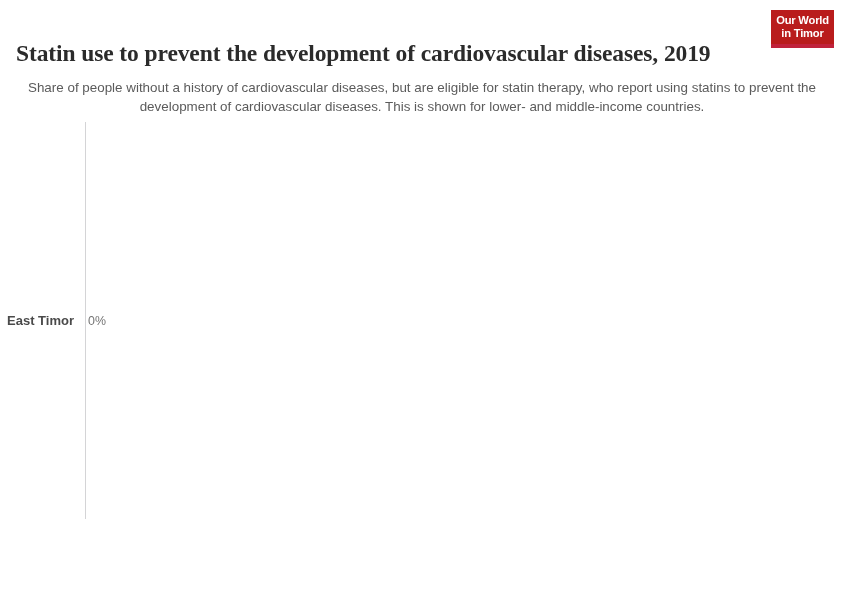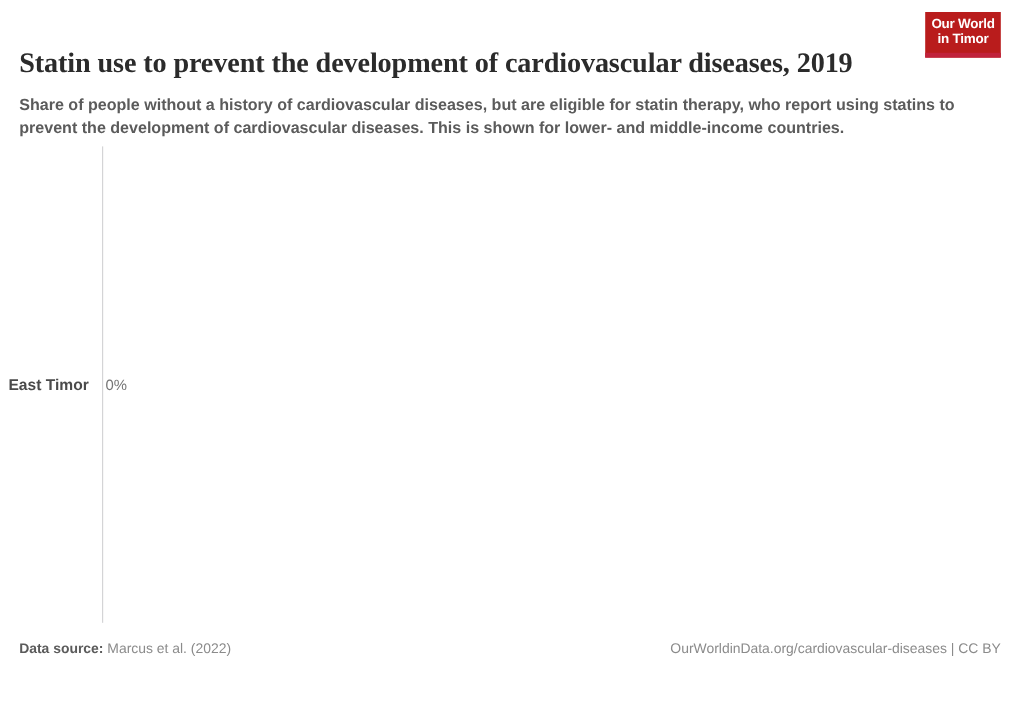--- a/index.html
+++ b/index.html
@@ -38,21 +38,22 @@
     letter-spacing: -0.1px;
     margin: 0;
   }
   .chart-subtitle {
     font-family: "Liberation Sans", sans-serif;
     font-size: 13.4px;
     line-height: 1.42;
     color: #5b5b5b;
     margin: 9px 0 0 0;
     width: 812px;
-    font-weight: bold;
+    font-weight: normal;
+    text-align: center;
   }
 
   
   .owid-logo {
     position: absolute;
     right: 16px;
     top: 10px;
     width: 63px;
     height: 38px;
     background: #b91c1c;
@@ -187,19 +188,13 @@
       <div class="bar-row" style="top: 191.5px;">
         <div class="bar-row-label">East Timor</div>
         <div class="bar-track">
           <span class="bar-value">0%</span>
         </div>
       </div>
     </div>
 </div>
 
 <div class="footer">
-  <div class="footer-top">
-    <div>
-      <span class="footer-strong">Data source:</span><span class="footer-source-text"> Marcus et al. (2022)</span>
-    </div>
-    <a class="footer-link" href="#">OurWorldinData.org/cardiovascular-diseases | CC BY</a>
-  </div>
 </div>
 
 </body></html>

